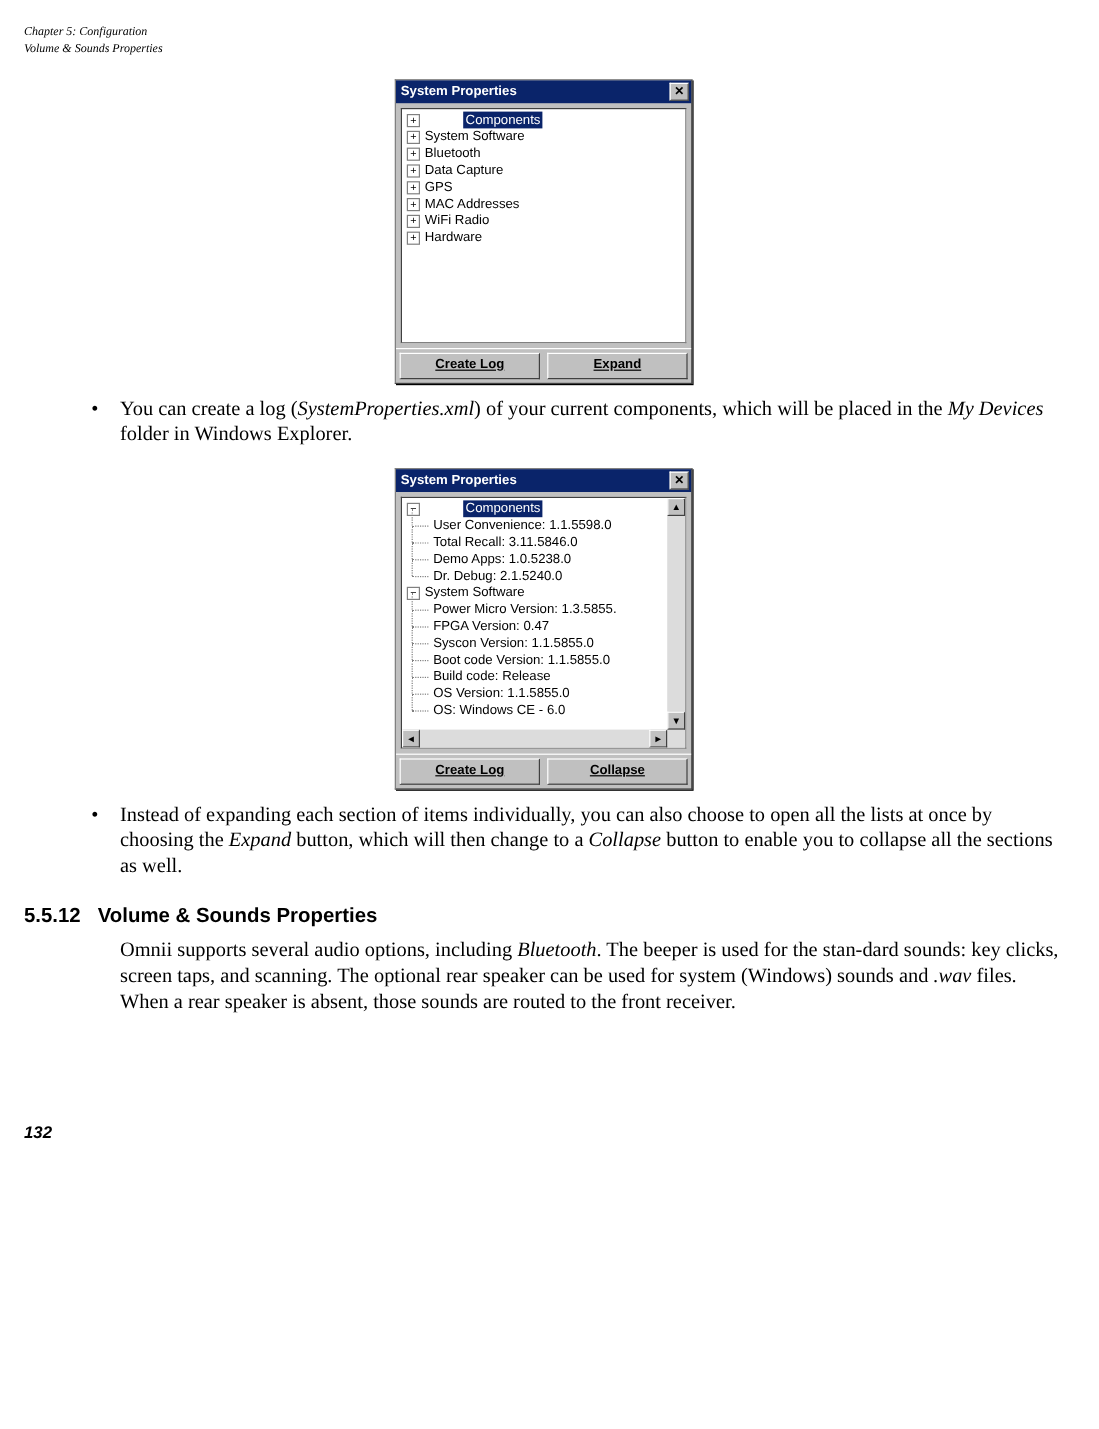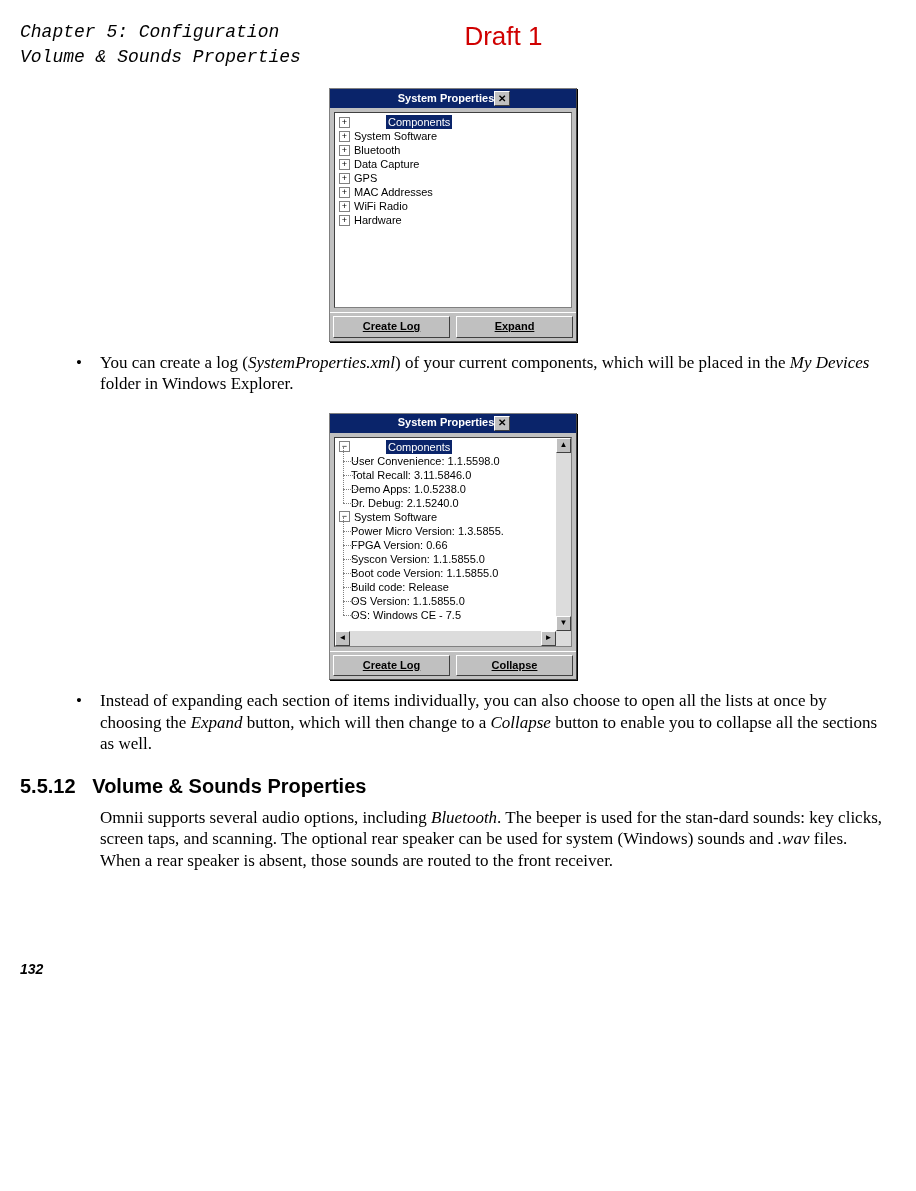--- a/index.html
+++ b/index.html
@@ -12,22 +12,22 @@
     width: 866px;
     line-height: 1.25;
   }
   .header-top {
     display: flex;
     justify-content: space-between;
     align-items: flex-start;
   }
   .chapter-meta {
     font-style: italic;
-    font-family: Liberation Mono, monospace;
-    font-size: 18px;
+    font-family: Liberation Serif, serif;
+    font-size: 10px;
     line-height: 1.4;
   }
   .draft {
     color: #d00000;
     font-size: 26px;
     font-family: Arial, sans-serif;
     text-align: center;
     flex: 1;
   }
   .screenshot-wrap {
@@ -44,21 +44,21 @@
     box-shadow: 1px 1px 0 #000;
     font-family: Tahoma, Arial, sans-serif;
     font-size: 11px;
   }
   .titlebar {
     background: #0a246a;
     color: #fff;
     font-weight: bold;
     padding: 2px 2px 2px 4px;
     display: flex;
-    justify-content: center;
+    justify-content: space-between;
     align-items: center;
     font-size: 11px;
   }
   .closebox {
     width: 14px;
     height: 13px;
     background: #c0c0c0;
     border: 1px solid #fff;
     border-right-color: #404040;
     border-bottom-color: #404040;
@@ -105,21 +105,21 @@
     color: #000;
     flex-shrink: 0;
   }
   .tree-label.sel {
     background: #0a246a;
     color: #fff;
     padding: 0 2px;
     margin-left: 32px;
   }
   .child {
-    padding-left: 16px;
+    padding-left: 26px;
     position: relative;
   }
   .child::before {
     content: "";
     position: absolute;
     left: 8px;
     top: 7px;
     width: 14px;
     border-top: 1px dotted #808080;
   }
@@ -185,21 +185,21 @@
     display: flex;
     margin-left: -24px;
   }
   .bullet-mark {
     width: 24px;
     flex-shrink: 0;
   }
   .section-heading {
     font-family: "Trebuchet MS", Arial, sans-serif;
     font-weight: bold;
-    font-size: 20px;
+    font-size: 17px;
     margin: 20px 0 6px 0;
   }
   .footer {
     display: flex;
     align-items: center;
     margin-top: 90px;
     font-family: "Trebuchet MS", Arial, sans-serif;
     font-style: italic;
     font-size: 14px;
     gap: 36px;
@@ -211,21 +211,20 @@
   }
 </style>
 </head>
 <body>
 
 <div class="header-top">
   <div class="chapter-meta">
     <div>Chapter 5: Configuration</div>
     <div>Volume &amp; Sounds Properties</div>
   </div>
-  <div class="draft">Draft 1</div>
   <div style="width:180px"></div>
 </div>
 
 <div class="screenshot-wrap">
   <div class="win-frame">
     <div class="titlebar">
       <span>System Properties</span>
       <div class="closebox">✕</div>
     </div>
     <div class="tree-box tree1">
@@ -289,26 +288,26 @@
         </div>
       <div class="tree-row child">User Convenience: 1.1.5598.0</div>
       <div class="tree-row child">Total Recall: 3.11.5846.0</div>
       <div class="tree-row child">Demo Apps: 1.0.5238.0</div>
       <div class="tree-row child">Dr. Debug: 2.1.5240.0</div>
       <div class="tree-row">
           <span class="expbox">−</span>
           <span>System Software</span>
         </div>
       <div class="tree-row child">Power Micro Version: 1.3.5855.</div>
-      <div class="tree-row child">FPGA Version: 0.66</div>
+      <div class="tree-row child">FPGA Version: 0.47</div>
       <div class="tree-row child">Syscon Version: 1.1.5855.0</div>
       <div class="tree-row child">Boot code Version: 1.1.5855.0</div>
       <div class="tree-row child">Build code: Release</div>
       <div class="tree-row child">OS Version: 1.1.5855.0</div>
-      <div class="tree-row child">OS: Windows CE - 7.5</div>
+      <div class="tree-row child">OS: Windows CE - 6.0</div>
       <div class="sbar-v">
         <div class="sbtn" style="top:0">▲</div>
         <div class="sbtn" style="bottom:15px">▼</div>
       </div>
       <div class="sbar-h">
         <div class="sbtn" style="left:0">◄</div>
         <div class="sbtn" style="right:0">►</div>
       </div>
     </div>
     <div class="btn-row">

